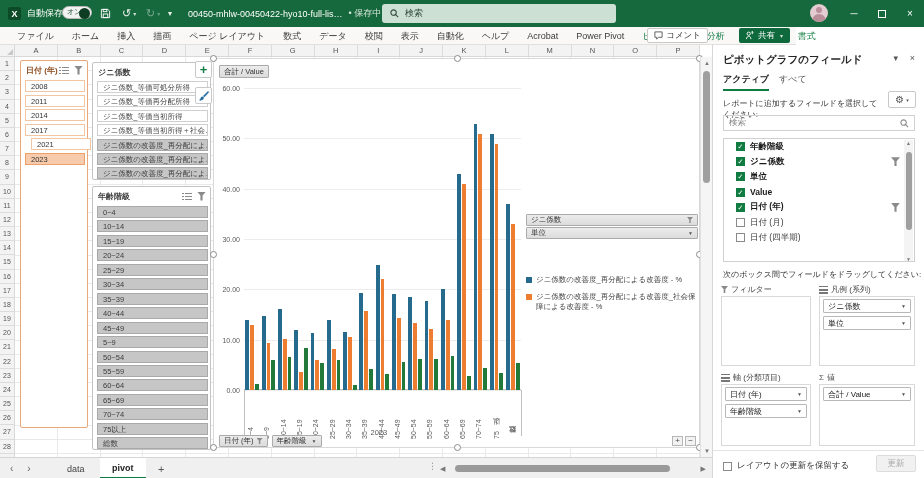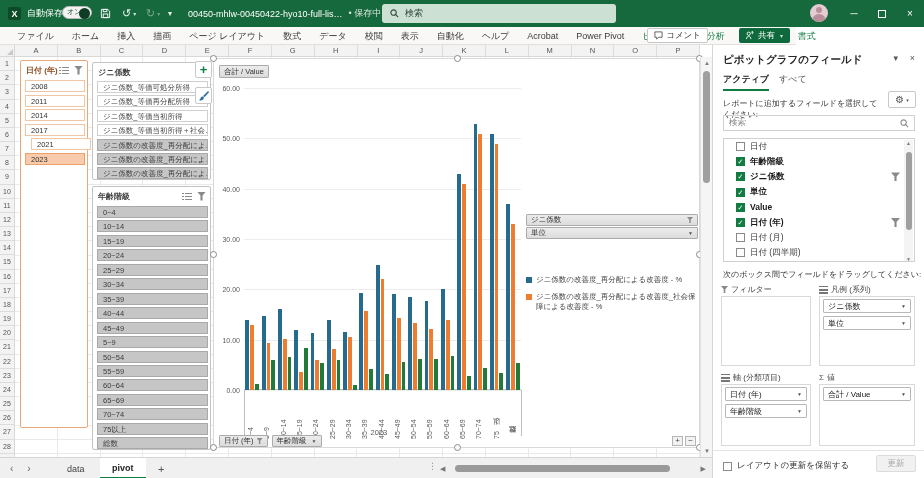--- a/index.html
+++ b/index.html
@@ -564,24 +564,20 @@
     <div class="pane-search">
       <span>検索</span>
       <svg class="mag" width="9" height="9" viewBox="0 0 10 10">
           <circle cx="4" cy="4" r="3" fill="none" stroke="#8a8a8a" stroke-width="1.2"></circle>
           <line x1="6.3" y1="6.3" x2="9" y2="9" stroke="#8a8a8a" stroke-width="1.2"></line>
         </svg>
     </div>
 
     <div class="fieldlist">
       <div id="fieldlist-items">
-          <div class="fielditem">
-            <span class="cb"></span>
-            <span class="flabel">日付</span>
-          </div>
           <div class="fielditem checked">
             <span class="cb on">✓</span>
             <span class="flabel">年齢階級</span>
           </div>
           <div class="fielditem checked">
             <span class="cb on">✓</span>
             <span class="flabel">ジニ係数</span>
             <span class="icon-funnel ffun"></span>
           </div>
           <div class="fielditem checked">

